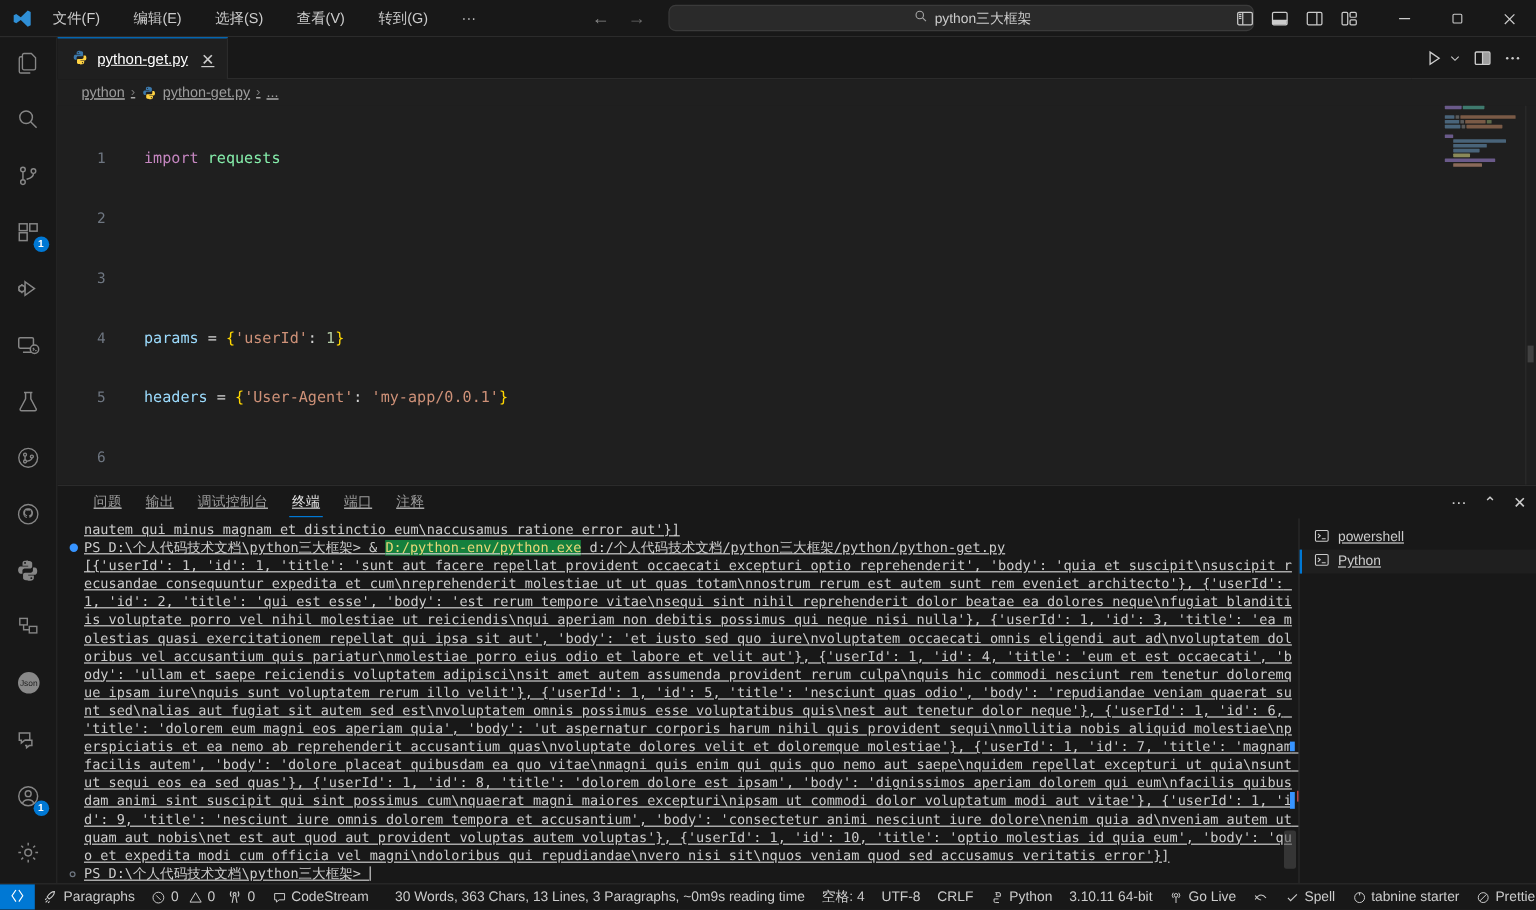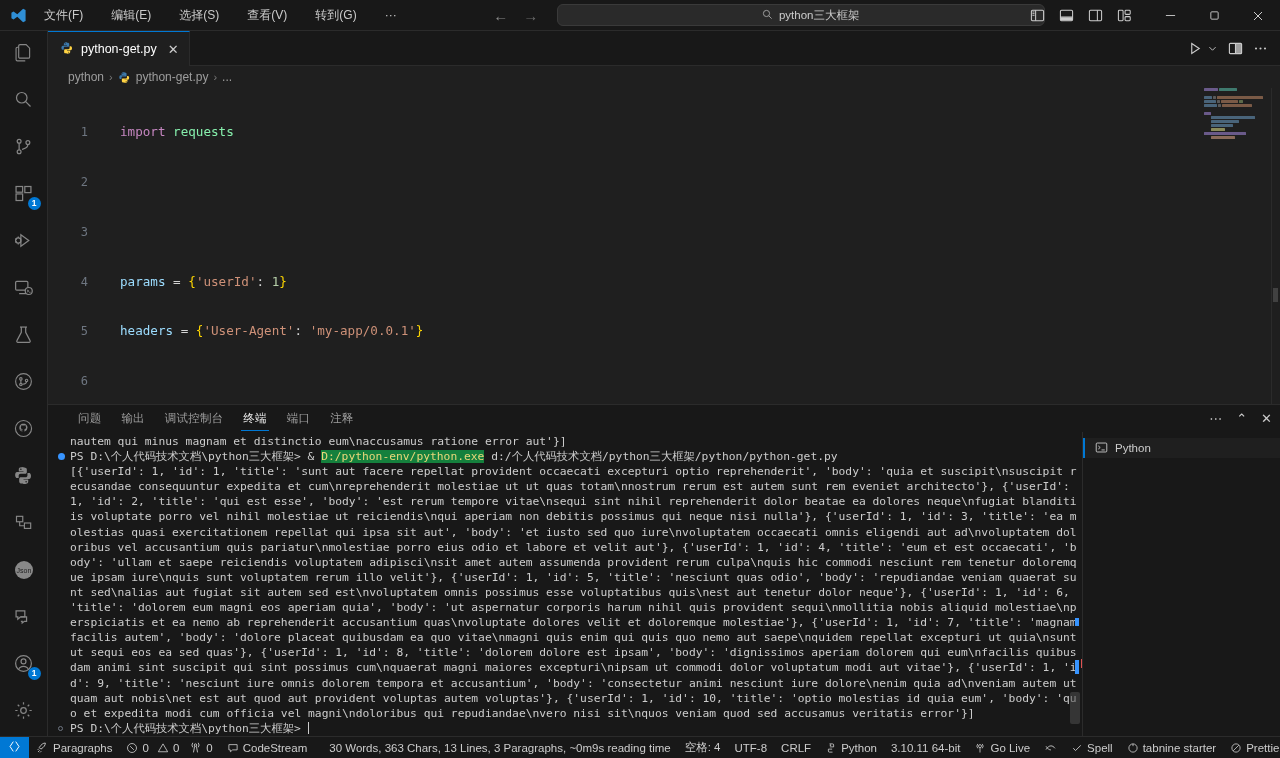--- a/index.html
+++ b/index.html
@@ -49,21 +49,21 @@
   }
   .act { width: 48px; height: 48px; display:flex; align-items:center; justify-content:center; position: relative; color:#868686; }
   .act .badge {
     position:absolute; right: 7px; bottom: 9px; background: #0078d4; color:#fff;
     font-size: 8.5px; line-height: 13px; min-width: 13px; height: 13px; border-radius: 7px;
     text-align:center; font-weight: 600; padding: 0 1px;
   }
   .act-spacer { flex: 1; }
 
   
-  .editorcol { flex: 1; display: flex; flex-direction: column; min-width: 0; background: #1f1f1f; }
+  .editorcol { flex: 1; display: flex; flex-direction: column; min-width: 0; background: #1f1f1f; text-decoration: underline; }
 
   .tabsrow { height: 35px; background: #181818; display: flex; align-items: stretch; flex:none; position: relative; }
   .tab {
     display: flex; align-items: center; gap: 7px; padding: 0 10px 0 12px;
     background: #1f1f1f; border-top: 1px solid #0078d4; border-right: 1px solid #2b2b2b;
     font-size: 12.5px; color: #ffffff; min-width: 120px;
   }
   .tab .close { color:#cccccc; font-size: 13px; margin-left: 4px; }
   .tabs-filler { flex: 1; border-bottom: 1px solid #2b2b2b; }
   .tabs-actions { display:flex; align-items:center; gap: 10px; padding: 0 12px; border-bottom:1px solid #2b2b2b; color:#cccccc; }
@@ -499,20 +499,29 @@
         </div>
         <div class="panelbody">
           <div class="terminal">
             <div class="term-text"><div class="term-line">nautem qui minus magnam et distinctio eum\naccusamus ratione error aut'}]</div><div class="term-line"><span class="prompt-dot"></span><span class="tpath">PS D:\个人代码技术文档\python三大框架&gt; &amp; </span><span class="tcmd-hl">D:/python-env/python.exe</span><span> d:/个人代码技术文档/python三大框架/python/python-get.py</span></div><div class="term-line">[{'userId': 1, 'id': 1, 'title': 'sunt aut facere repellat provident occaecati excepturi optio reprehenderit', 'body': 'quia et suscipit\nsuscipit recusandae consequuntur expedita et cum\nreprehenderit molestiae ut ut quas totam\nnostrum rerum est autem sunt rem eveniet architecto'}, {'userId': 1, 'id': 2, 'title': 'qui est esse', 'body': 'est rerum tempore vitae\nsequi sint nihil reprehenderit dolor beatae ea dolores neque\nfugiat blanditiis voluptate porro vel nihil molestiae ut reiciendis\nqui aperiam non debitis possimus qui neque nisi nulla'}, {'userId': 1, 'id': 3, 'title': 'ea molestias quasi exercitationem repellat qui ipsa sit aut', 'body': 'et iusto sed quo iure\nvoluptatem occaecati omnis eligendi aut ad\nvoluptatem doloribus vel accusantium quis pariatur\nmolestiae porro eius odio et labore et velit aut'}, {'userId': 1, 'id': 4, 'title': 'eum et est occaecati', 'body': 'ullam et saepe reiciendis voluptatem adipisci\nsit amet autem assumenda provident rerum culpa\nquis hic commodi nesciunt rem tenetur doloremque ipsam iure\nquis sunt voluptatem rerum illo velit'}, {'userId': 1, 'id': 5, 'title': 'nesciunt quas odio', 'body': 'repudiandae veniam quaerat sunt sed\nalias aut fugiat sit autem sed est\nvoluptatem omnis possimus esse voluptatibus quis\nest aut tenetur dolor neque'}, {'userId': 1, 'id': 6, 'title': 'dolorem eum magni eos aperiam quia', 'body': 'ut aspernatur corporis harum nihil quis provident sequi\nmollitia nobis aliquid molestiae\nperspiciatis et ea nemo ab reprehenderit accusantium quas\nvoluptate dolores velit et doloremque molestiae'}, {'userId': 1, 'id': 7, 'title': 'magnam facilis autem', 'body': 'dolore placeat quibusdam ea quo vitae\nmagni quis enim qui quis quo nemo aut saepe\nquidem repellat excepturi ut quia\nsunt ut sequi eos ea sed quas'}, {'userId': 1, 'id': 8, 'title': 'dolorem dolore est ipsam', 'body': 'dignissimos aperiam dolorem qui eum\nfacilis quibusdam animi sint suscipit qui sint possimus cum\nquaerat magni maiores excepturi\nipsam ut commodi dolor voluptatum modi aut vitae'}, {'userId': 1, 'id': 9, 'title': 'nesciunt iure omnis dolorem tempora et accusantium', 'body': 'consectetur animi nesciunt iure dolore\nenim quia ad\nveniam autem ut quam aut nobis\net est aut quod aut provident voluptas autem voluptas'}, {'userId': 1, 'id': 10, 'title': 'optio molestias id quia eum', 'body': 'quo et expedita modi cum officia vel magni\ndoloribus qui repudiandae\nvero nisi sit\nquos veniam quod sed accusamus veritatis error'}]</div><div class="term-line"><span class="prompt-dot hollow"></span><span>PS D:\个人代码技术文档\python三大框架&gt; </span><span class="cursor" style="background:#cccccc;height:12px"></span></div></div>
             <div class="term-scroll" style="top:260px;height:32px"></div>
             <div class="term-mark" style="top:186px;background:#3794ff;height:8px"></div>
             <div class="term-mark" style="top:228px;background:#3794ff;height:14px"></div>
             <div class="term-mark" style="top:227px;right:-3px;background:#e05252;height:9px"></div>
           </div>
           <div class="termlist">
+            <div class="tl-item">
+              <span>
+                <svg width="13" height="13" viewBox="0 0 16 16" stroke-width="1.1">
+                    <rect x="1.5" y="2.5" width="13" height="11" rx="1.2"></rect>
+                    <path d="M4 6l2.4 2L4 10M8 11h4" stroke-width="1.1"></path>
+                  </svg>
+              </span>
+              <span>powershell</span>
+            </div>
             <div class="tl-item active">
               <span>
                 <svg width="13" height="13" viewBox="0 0 16 16" stroke-width="1.1">
                     <rect x="1.5" y="2.5" width="13" height="11" rx="1.2"></rect>
                     <path d="M4 6l2.4 2L4 10M8 11h4" stroke-width="1.1"></path>
                   </svg>
               </span>
               <span>Python</span>
             </div>
           </div>

